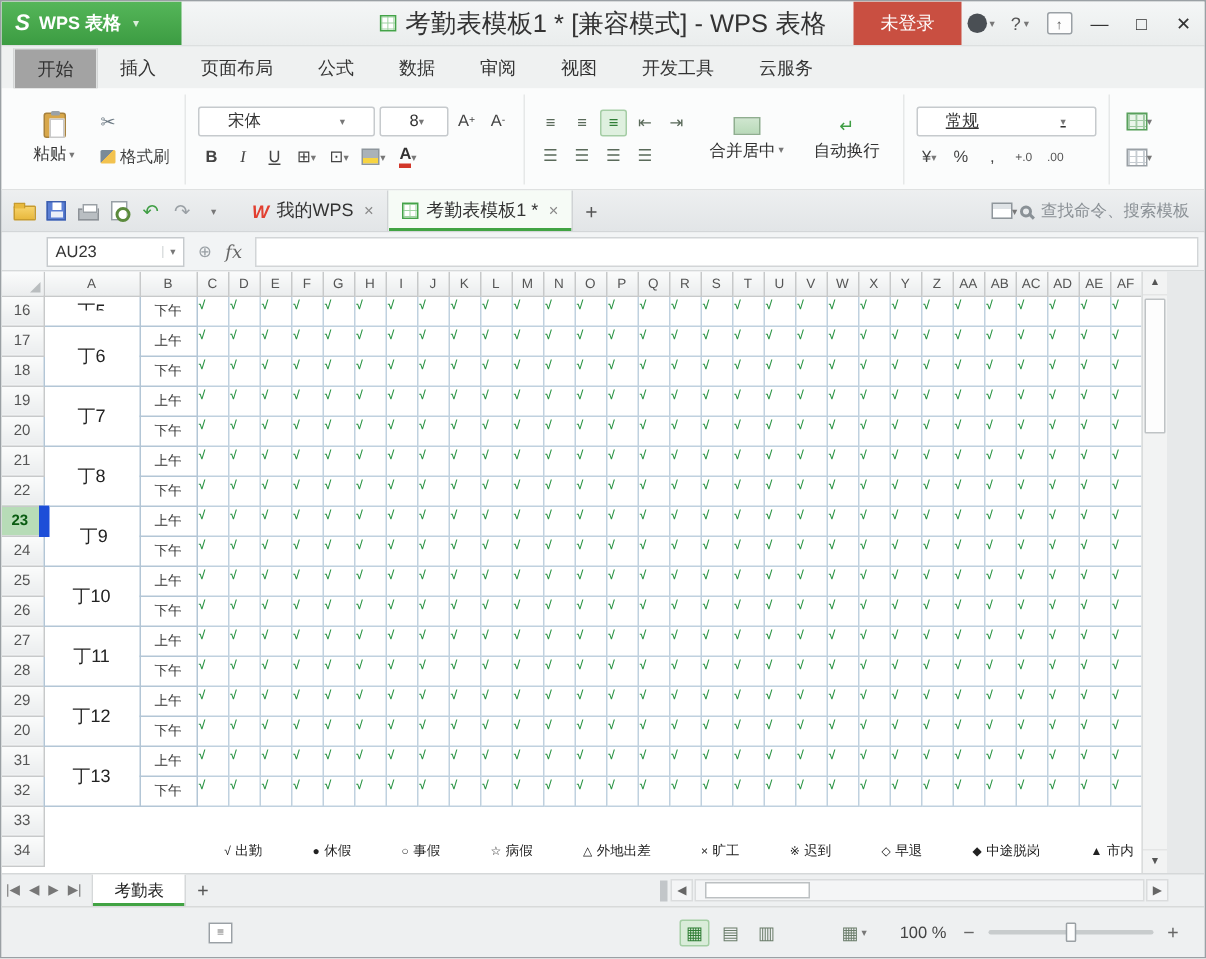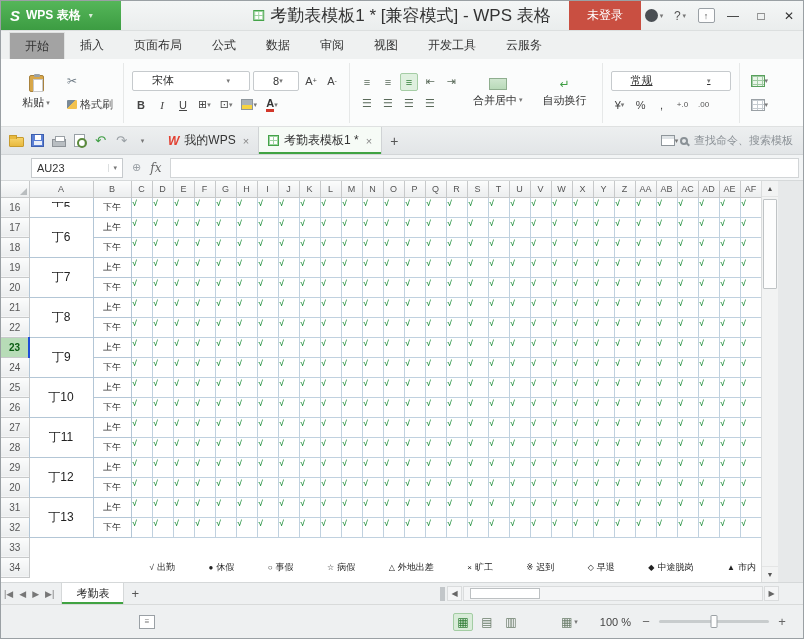--- a/index.html
+++ b/index.html
@@ -96,21 +96,21 @@
 
   
   .gridwrap { flex:1; display:flex; overflow:hidden; background:#e7e9ea; }
   .sheet { width:760px; background:#fff; overflow:hidden; }
   table.grid { border-collapse:collapse; table-layout:fixed; width:760px; }
   th.colh, th.corner, td.gut { background:linear-gradient(#fbfcfc,#ebedee); border-right:1px solid #c7c9ca; border-bottom:1px solid #c7c9ca; font-weight:normal; color:#555; }
   th.colh { height:16px; font-size:9px; text-align:center; }
   th.corner { position:relative; }
   th.corner:after { content:""; position:absolute; right:2px; bottom:2px; border-left:7px solid transparent; border-bottom:7px solid #b9bdbf; }
   td.gut { height:20px; font-size:10px; text-align:center; }
-  td.gut.sel { background:#b7dcb7; color:#0a5c12; border-right:2px solid #1d4ed8; font-weight:bold; }
+  td.gut.sel { background:#b7dcb7; color:#0a5c12; border-right:7px solid #1d4ed8; font-weight:bold; }
   td.name { border:1px solid #b3c6d6; text-align:center; vertical-align:middle; font-size:12px; color:#222; background:#fff; overflow:hidden; }
   td.name .nwrap { overflow:hidden; }
   td.name.partial .nwrap { height:18px; line-height:36px; margin-top:-18px; }
   td.half { border:1px solid #b3c6d6; font-size:9px; text-align:center; color:#333; }
   td.mkc { border:1px solid #c0d1df; color:#2a9444; font-size:8px; line-height:9px; text-align:left; vertical-align:top; padding:1px 0 0 1px; font-weight:bold; }
   td.plain { border:none; background:#fff; }
   .legend { display:flex; justify-content:space-between; align-items:center; padding-left:120px; padding-right:5px; color:#222; }
   .litem { display:flex; align-items:center; gap:3px; white-space:nowrap; }
   .lsym { font-size:8px; } .llab { font-size:9px; }
 

